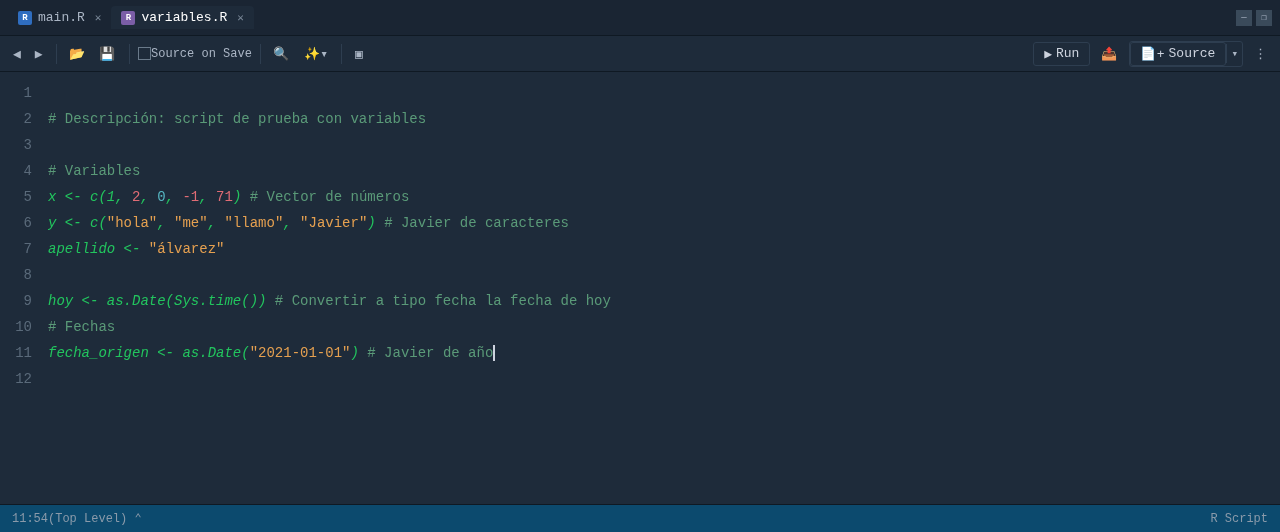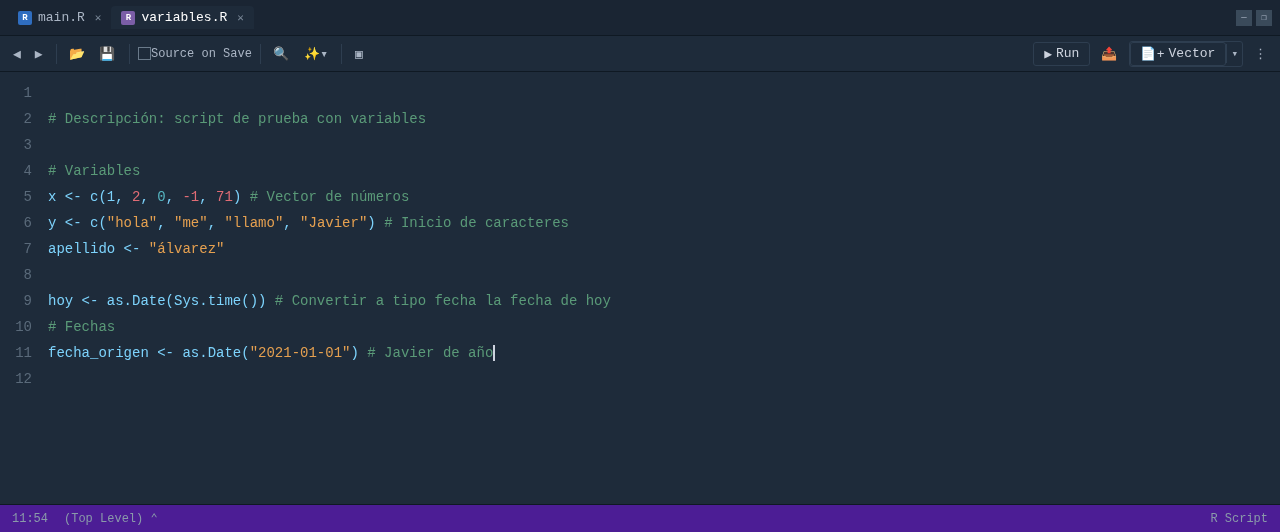--- a/index.html
+++ b/index.html
@@ -173,47 +173,47 @@
       line-height: 26px;
       overflow: hidden;
     }
     .code-line {
       white-space: pre;
       display: flex;
       align-items: center;
     }
 
     
-    .c-white { color: #7dd3fc; }
+    .c-white { color: #22c55e; font-style: italic; }
     .c-comment { color: #5a9a78; }
     .c-string { color: #e5a050; }
     .c-number { color: #e06c75; }
     .c-zero { color: #56b6c2; }
     .c-neg { color: #e06c75; }
     .c-cursor {
       display: inline-block;
       width: 2px;
       height: 16px;
       background: #cdd3de;
       vertical-align: middle;
       animation: blink 1s step-end infinite;
     }
     @keyframes blink { 50% { opacity: 0; } }
 
     
     .statusbar {
       height: 28px;
-      background: #4c1d95;
+      background: #0c4a6e;
       border-top: 1px solid #0f1923;
       display: flex;
       align-items: center;
       padding: 10px 12px;
       font-size: 12px;
       color: #8a9aaa;
-      gap: 16px;
+      gap: 0;
     }
     .statusbar-right {
       margin-left: auto;
       color: #8a9aaa;
     }
   </style>
 </head>
 <body>
 
 <div class="titlebar">
@@ -256,21 +256,21 @@
 
   <div class="toolbar-right">
     <div class="run-btn">
       <span>▶</span>
       <span>Run</span>
     </div>
     <div class="toolbar-btn">📤</div>
     <div style="display:flex;align-items:center;border:1px solid #2e3e50;border-radius:3px;">
       <div class="source-btn">
         <span>📄+</span>
-        <span>Vector</span>
+        <span>Source</span>
       </div>
       <div class="source-dropdown">▾</div>
     </div>
     <div class="toolbar-btn">⋮</div>
   </div>
 </div>
 
 <div class="editor">
   <div class="line-numbers" id="line-numbers-container">
       <div>1</div>
@@ -285,21 +285,21 @@
       <div>10</div>
       <div>11</div>
       <div>12</div>
     </div>
   <div class="code-area" id="code-content-container">
       <div class="code-line">&nbsp;</div>
       <div class="code-line"><span class="c-comment"># Descripción: script de prueba con variables</span></div>
       <div class="code-line">&nbsp;</div>
       <div class="code-line"><span class="c-comment"># Variables</span></div>
       <div class="code-line"><span class="c-white">x &lt;- c(</span><span class="c-white">1</span><span class="c-white">, </span><span class="c-number">2</span><span class="c-white">, </span><span class="c-zero">0</span><span class="c-white">, </span><span class="c-neg">-1</span><span class="c-white">, </span><span class="c-number">71</span><span class="c-white">) </span><span class="c-comment"># Vector de números</span></div>
-      <div class="code-line"><span class="c-white">y &lt;- c(</span><span class="c-string">"hola"</span><span class="c-white">, </span><span class="c-string">"me"</span><span class="c-white">, </span><span class="c-string">"llamo"</span><span class="c-white">, </span><span class="c-string">"Javier"</span><span class="c-white">) </span><span class="c-comment"># Inicio de caracteres</span></div>
+      <div class="code-line"><span class="c-white">y &lt;- c(</span><span class="c-string">"hola"</span><span class="c-white">, </span><span class="c-string">"me"</span><span class="c-white">, </span><span class="c-string">"llamo"</span><span class="c-white">, </span><span class="c-string">"Javier"</span><span class="c-white">) </span><span class="c-comment"># Javier de caracteres</span></div>
       <div class="code-line"><span class="c-white">apellido &lt;- </span><span class="c-string">"álvarez"</span></div>
       <div class="code-line">&nbsp;</div>
       <div class="code-line"><span class="c-white">hoy &lt;- as.Date(Sys.time()) </span><span class="c-comment"># Convertir a tipo fecha la fecha de hoy</span></div>
       <div class="code-line"><span class="c-comment"># Fechas</span></div>
       <div class="code-line"><span class="c-white">fecha_origen &lt;- as.Date(</span><span class="c-string">"2021-01-01"</span><span class="c-white">) </span><span class="c-comment"># Javier de año</span><span class="c-cursor"></span></div>
       <div class="code-line">&nbsp;</div>
     </div>
 </div>
 
 <div class="statusbar">

